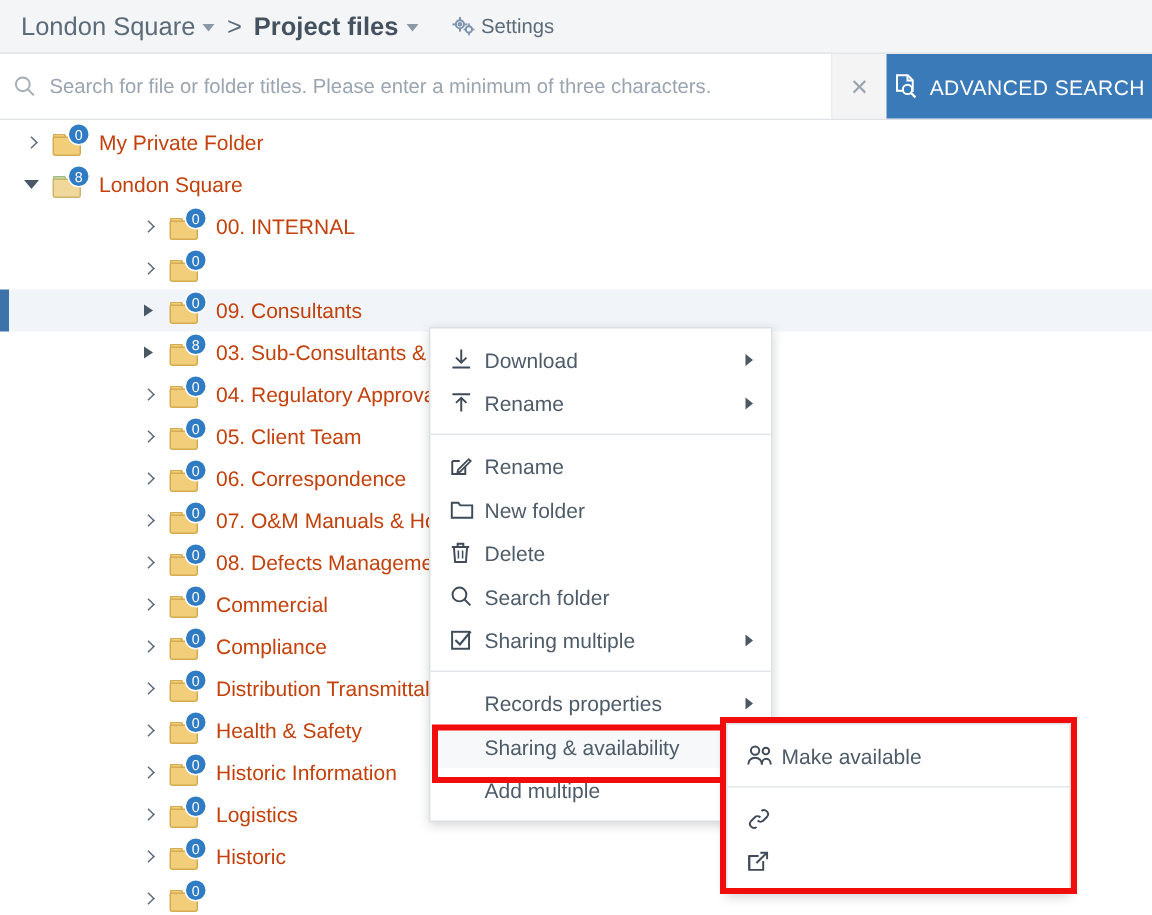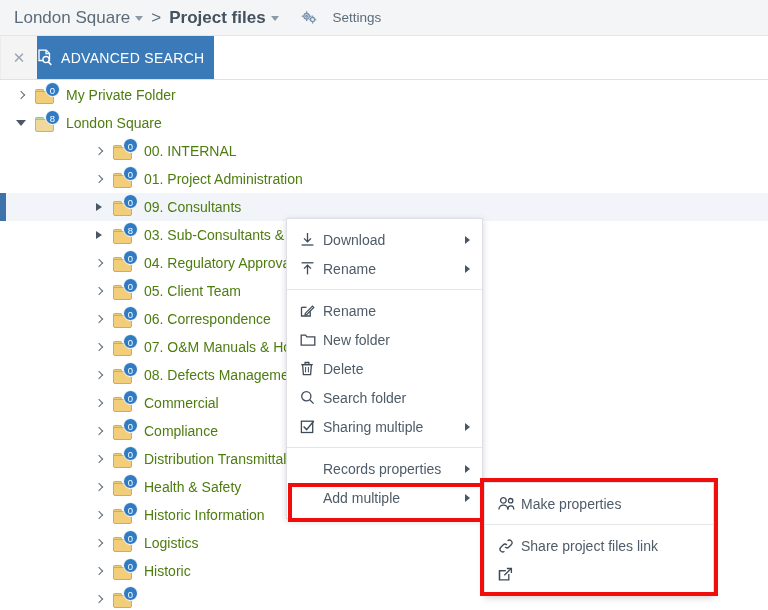--- a/index.html
+++ b/index.html
@@ -29,21 +29,21 @@
     display:inline-block; width:0;height:0;
     border-left:4px solid transparent;
     border-right:4px solid transparent;
     border-top:5px solid #8b98a5;
     margin-left:5px; position:relative; top:-2px;
   }
   .sep { font-size:17px; color:#5c6b7a; margin:0 8px; }
   #settings {
     display:flex; align-items:center; margin-left:22px; cursor:pointer;
   }
-  #settings .lbl { font-size:13.5px; color:#5c6b7a; margin-left:15px; }
+  #settings .lbl { font-size:13.5px; color:#5c6b7a; margin-left:3px; }
 
   
   #searchbar {
     position:absolute; top:36px; left:0; width:768px; height:44px;
     display:flex; align-items:stretch;
     background:#ffffff;
     border-bottom:1px solid #dfe2e5;
   }
   #search-input-wrap {
     flex:1 1 auto; display:flex; align-items:center; padding-left:9px;
@@ -58,21 +58,21 @@
   }
   #search-input::placeholder { color:#9aa5b1; }
   #clear-btn {
     width:37px; background:#f4f4f4;
     display:flex;align-items:center;justify-content:center;
     cursor:pointer; color:#9aa5b1; font-size:15px;
     border-left:1px solid #ececec;
   }
   #adv-btn {
     width:177px; background:#3a7ab8; color:#fff;
-    display:flex;align-items:center;
+    display:flex;align-items:center;justify-content:center;
     gap:8px; cursor:pointer;
     font-size:14px; letter-spacing:.3px;
   }
 
   
   #tree {
     position:absolute; top:81px; left:0; width:768px; height:529px;
     background:#fff;
   }
   .row {
@@ -117,25 +117,25 @@
   .folder.open .body { background:#f0d79a; border-color:#cdb46e; }
   .folder.open .tab  { background:#bfd8a8; border-color:#9bbd80; }
   .badge {
     position:absolute; left:10px; top:-4px;
     min-width:15px; height:15px; border-radius:50%;
     background:#2f7bc4; color:#fff;
     font-size:9.5px; line-height:15px; text-align:center;
     border:1.5px solid #ffffff;
     font-family:"Liberation Sans", sans-serif;
   }
-  .label { font-size:14px; color:#4d7c0f; }
+  .label { font-size:14px; color:#c2410c; }
 
   
   #ctxmenu {
-    position:absolute; left:286px; top:218px; width:197px;
+    position:absolute; left:286px; top:218px; width:229px;
     background:#fff;
     border:1px solid #dcdfe3;
     box-shadow:0 2px 7px rgba(0,0,0,.17);
     padding:6px 0 6px 0;
     z-index:40;
   }
   .mi {
     height:29px; display:flex; align-items:center;
     padding:0 11px 0 13px; cursor:pointer; position:relative;
     font-size:14px; color:#4e5b68;
@@ -203,20 +203,29 @@
           <rect x="8.1" y="9.1" width="1.7" height="1.1"></rect>
           <rect x="13.6" y="9.1" width="1.7" height="1.1"></rect>
         </g>
       </svg>
     </span>
     <span class="lbl">Settings</span>
   </span>
 </div>
 
 <div id="searchbar">
+  <div id="search-input-wrap">
+    <span>
+      <svg width="15" height="15" viewBox="0 0 15 15">
+        <circle cx="6.2" cy="6.2" r="4.6" fill="none" stroke="#a3adb8" stroke-width="1.3"></circle>
+        <line x1="9.6" y1="9.6" x2="13.6" y2="13.6" stroke="#a3adb8" stroke-width="1.3"></line>
+      </svg>
+    </span>
+    <input id="search-input" type="text" placeholder="Search for file or folder titles. Please enter a minimum of three characters." style="">
+  </div>
   <div id="clear-btn">
     <span>✕</span>
   </div>
   <div id="adv-btn" style="background: rgb(58, 122, 184);">
     <span>
       <svg width="16" height="17" viewBox="0 0 16 17">
         <path d="M2 1.2h7.2l3.3 3.3v7.0H2z" fill="none" stroke="#ffffff" stroke-width="1.3"></path>
         <path d="M9 1.3v3.4h3.4" fill="none" stroke="#ffffff" stroke-width="1.3"></path>
         <circle cx="9.0" cy="10.6" r="3.1" fill="#3a7ab8" stroke="#ffffff" stroke-width="1.3"></circle>
         <line x1="11.3" y1="12.9" x2="14.3" y2="15.9" stroke="#ffffff" stroke-width="1.5"></line>
@@ -262,21 +271,20 @@
     </div>
     <div class="row" style="padding-left: 92px;">
       <span class="twisty">
         <span class="chev-r"></span>
       </span>
       <span class="folder">
         <span class="tab"></span>
         <span class="body"></span>
         <span class="badge">0</span>
       </span>
-      <span class="label">01. Project Administration</span>
     </div>
     <div class="row selected" style="padding-left: 92px;">
       <span class="twisty">
         <span class="tri-r"></span>
       </span>
       <span class="folder">
         <span class="tab"></span>
         <span class="body"></span>
         <span class="badge">0</span>
       </span>
@@ -522,51 +530,54 @@
         </span>
       </span>
       <span class="mi-lbl">Sharing multiple</span>
       <span class="arrow"></span>
     </div>
     <div class="mdiv"></div>
     <div class="mi noicon">
       <span class="mi-lbl">Records properties</span>
       <span class="arrow"></span>
     </div>
+    <div class="mi noicon hovered">
+      <span class="mi-lbl">Sharing &amp; availability</span>
+      <span class="arrow"></span>
+    </div>
     <div class="mi noicon">
       <span class="mi-lbl">Add multiple</span>
       <span class="arrow"></span>
     </div>
   </div>
 
 <div id="submenu">
     <div class="mi">
       <span class="mi-ico">
         <span>
           <svg width="18" height="15" viewBox="0 0 18 15">
             <circle cx="5.4" cy="4.4" r="2.8" fill="none" stroke="#3f4b58" stroke-width="1.3"></circle>
             <path d="M.9 13.6c0-2.7 2-4.5 4.5-4.5s4.5 1.8 4.5 4.5" fill="none" stroke="#3f4b58" stroke-width="1.3"></path>
             <circle cx="12.6" cy="4.7" r="2.2" fill="none" stroke="#3f4b58" stroke-width="1.3"></circle>
             <path d="M9.9 13.6c0-2.3 1.3-3.8 2.9-3.8 1.7 0 3 1.5 3 3.8" fill="none" stroke="#3f4b58" stroke-width="1.3"></path>
           </svg>
         </span>
       </span>
-      <span class="mi-lbl">Make properties</span>
+      <span class="mi-lbl">Make available</span>
     </div>
     <div class="mdiv"></div>
     <div class="mi">
       <span class="mi-ico">
         <span>
           <svg width="16" height="16" viewBox="0 0 16 16">
             <path d="M9.6 2.7a2.7 2.7 0 0 1 3.8 3.8l-2.5 2.5a2.7 2.7 0 0 1-3.8 0" fill="none" stroke="#3f4b58" stroke-width="1.3"></path>
             <path d="M6.4 13.3a2.7 2.7 0 0 1-3.8-3.8l2.5-2.5a2.7 2.7 0 0 1 3.8 0" fill="none" stroke="#3f4b58" stroke-width="1.3"></path>
           </svg>
         </span>
       </span>
-      <span class="mi-lbl">Share project files link</span>
     </div>
     <div class="mi">
       <span class="mi-ico">
         <span>
           <svg width="15" height="15" viewBox="0 0 15 15">
             <path d="M1.5 3.6h6.1M1.5 3.6v9.3h9.3V7" fill="none" stroke="#3f4b58" stroke-width="1.3"></path>
             <path d="M1.5 12.9V3.6h6.1" fill="none" stroke="#3f4b58" stroke-width="1.3"></path>
             <line x1="6.3" y1="8.3" x2="13.3" y2="1.5" stroke="#3f4b58" stroke-width="1.3"></line>
             <path d="M8.9 1.5h4.5v4.4" fill="none" stroke="#3f4b58" stroke-width="1.3"></path>
           </svg>

